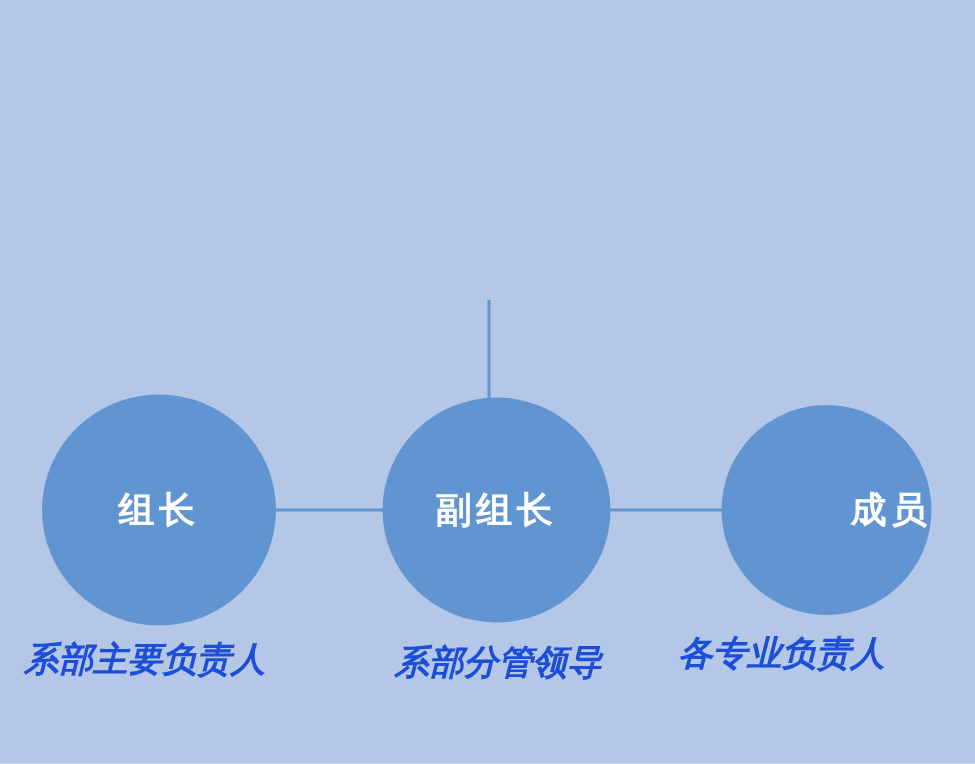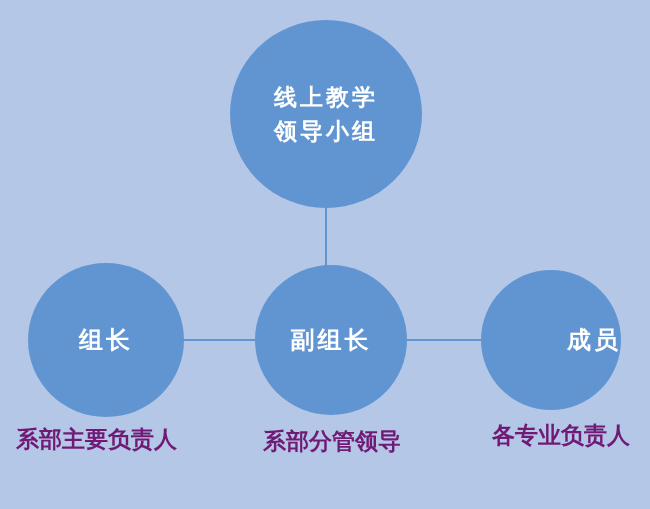--- a/index.html
+++ b/index.html
@@ -70,54 +70,51 @@
     height: 78px;
   }
   .connector-horizontal {
     left: 100px;
     top: 339px;
     width: 452px;
     height: 2px;
   }
   .caption {
     position: absolute;
-    color: #701a75;
+    color: #1d4ed8;
     font-weight: bold;
     font-size: 23px;
     line-height: 30px;
     z-index: 2;
     white-space: nowrap;
+    font-style: italic;
   }
   .caption-left {
     left: 16px;
     top: 424px;
   }
   .caption-middle {
     left: 263px;
     top: 426px;
   }
   .caption-right {
-    left: 492px;
+    left: 452px;
     top: 420px;
     text-align: left;
   }
 </style>
 </head>
 <body>
 
 <div class="canvas">
 
   <div class="connector connector-vertical"></div>
 
   <div class="connector connector-horizontal"></div>
 
-  <div class="node node-top">
-    <span>线上教学</span>
-    <span>领导小组</span>
-  </div>
 
   <div class="node node-middle">
     <span>副组长</span>
   </div>
 
   <div class="node node-left">
     <span>组长</span>
   </div>
 
   <div class="node node-right">

